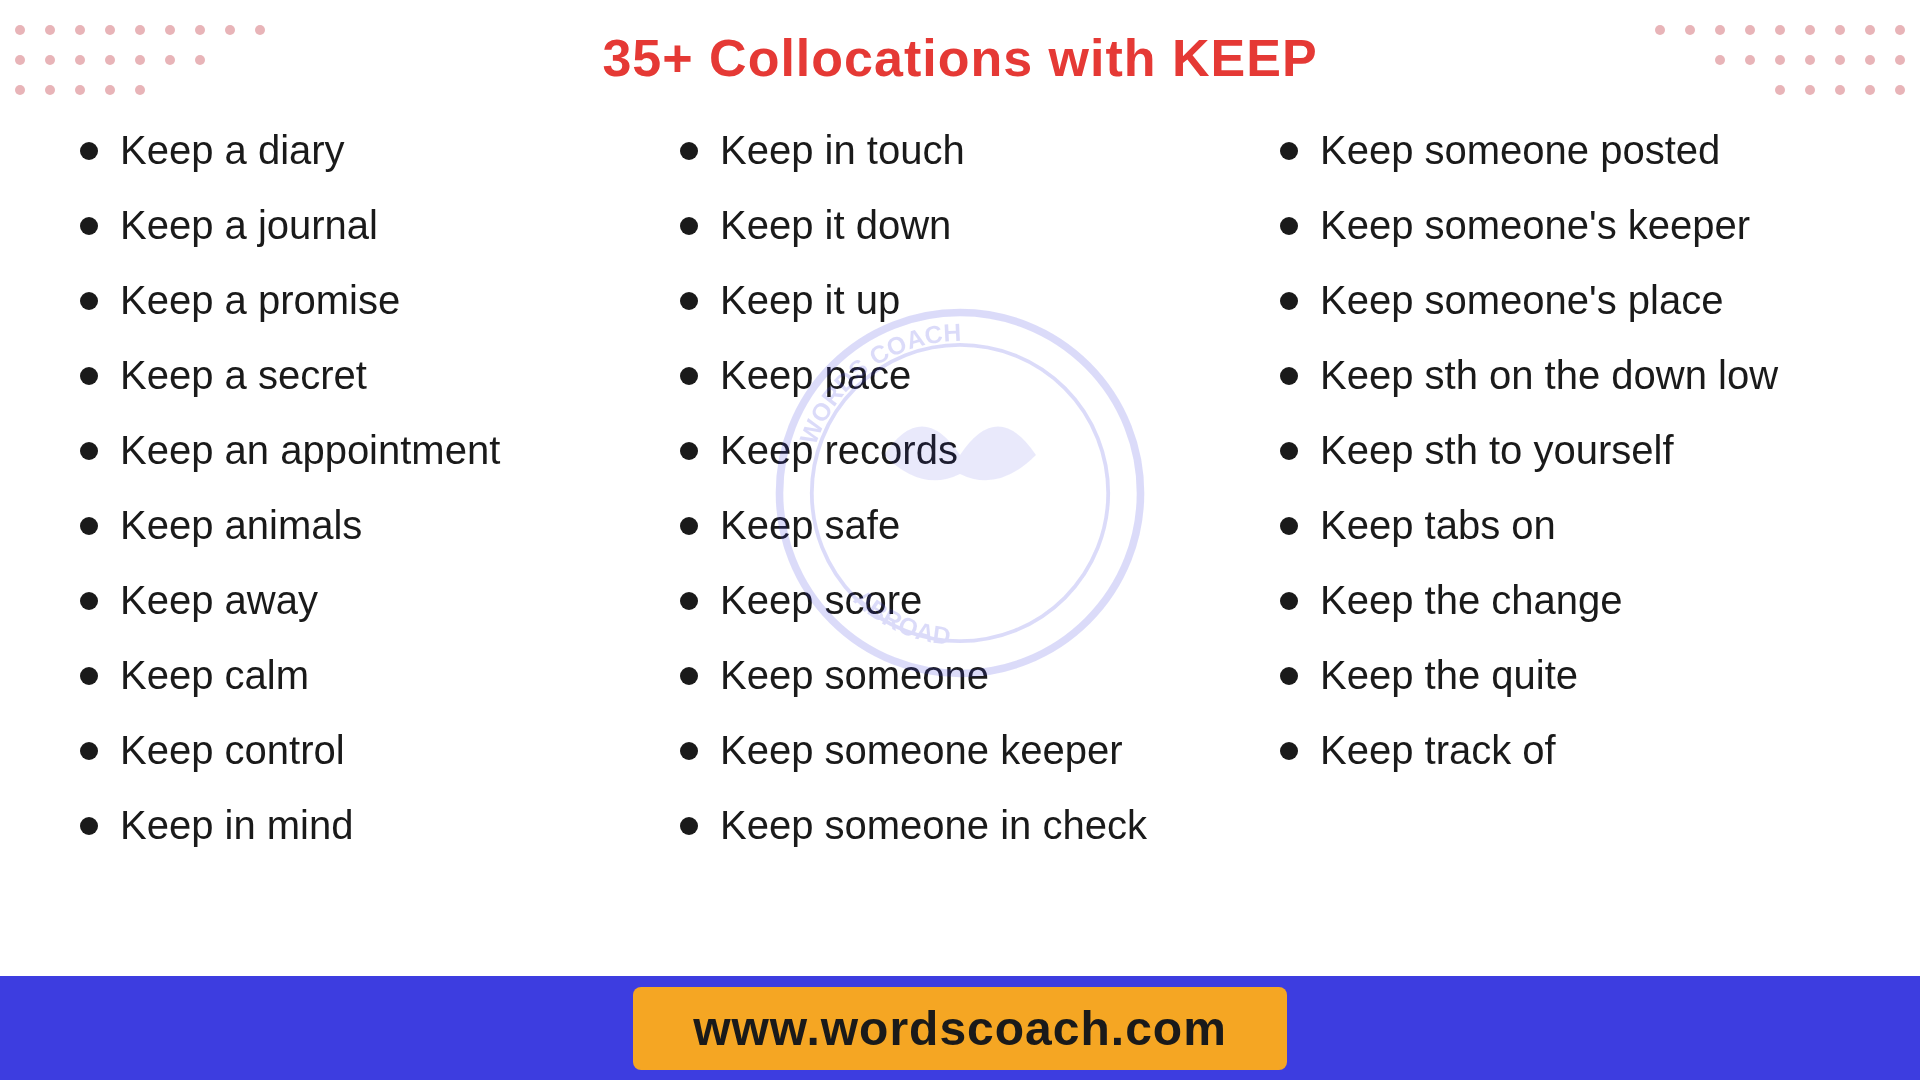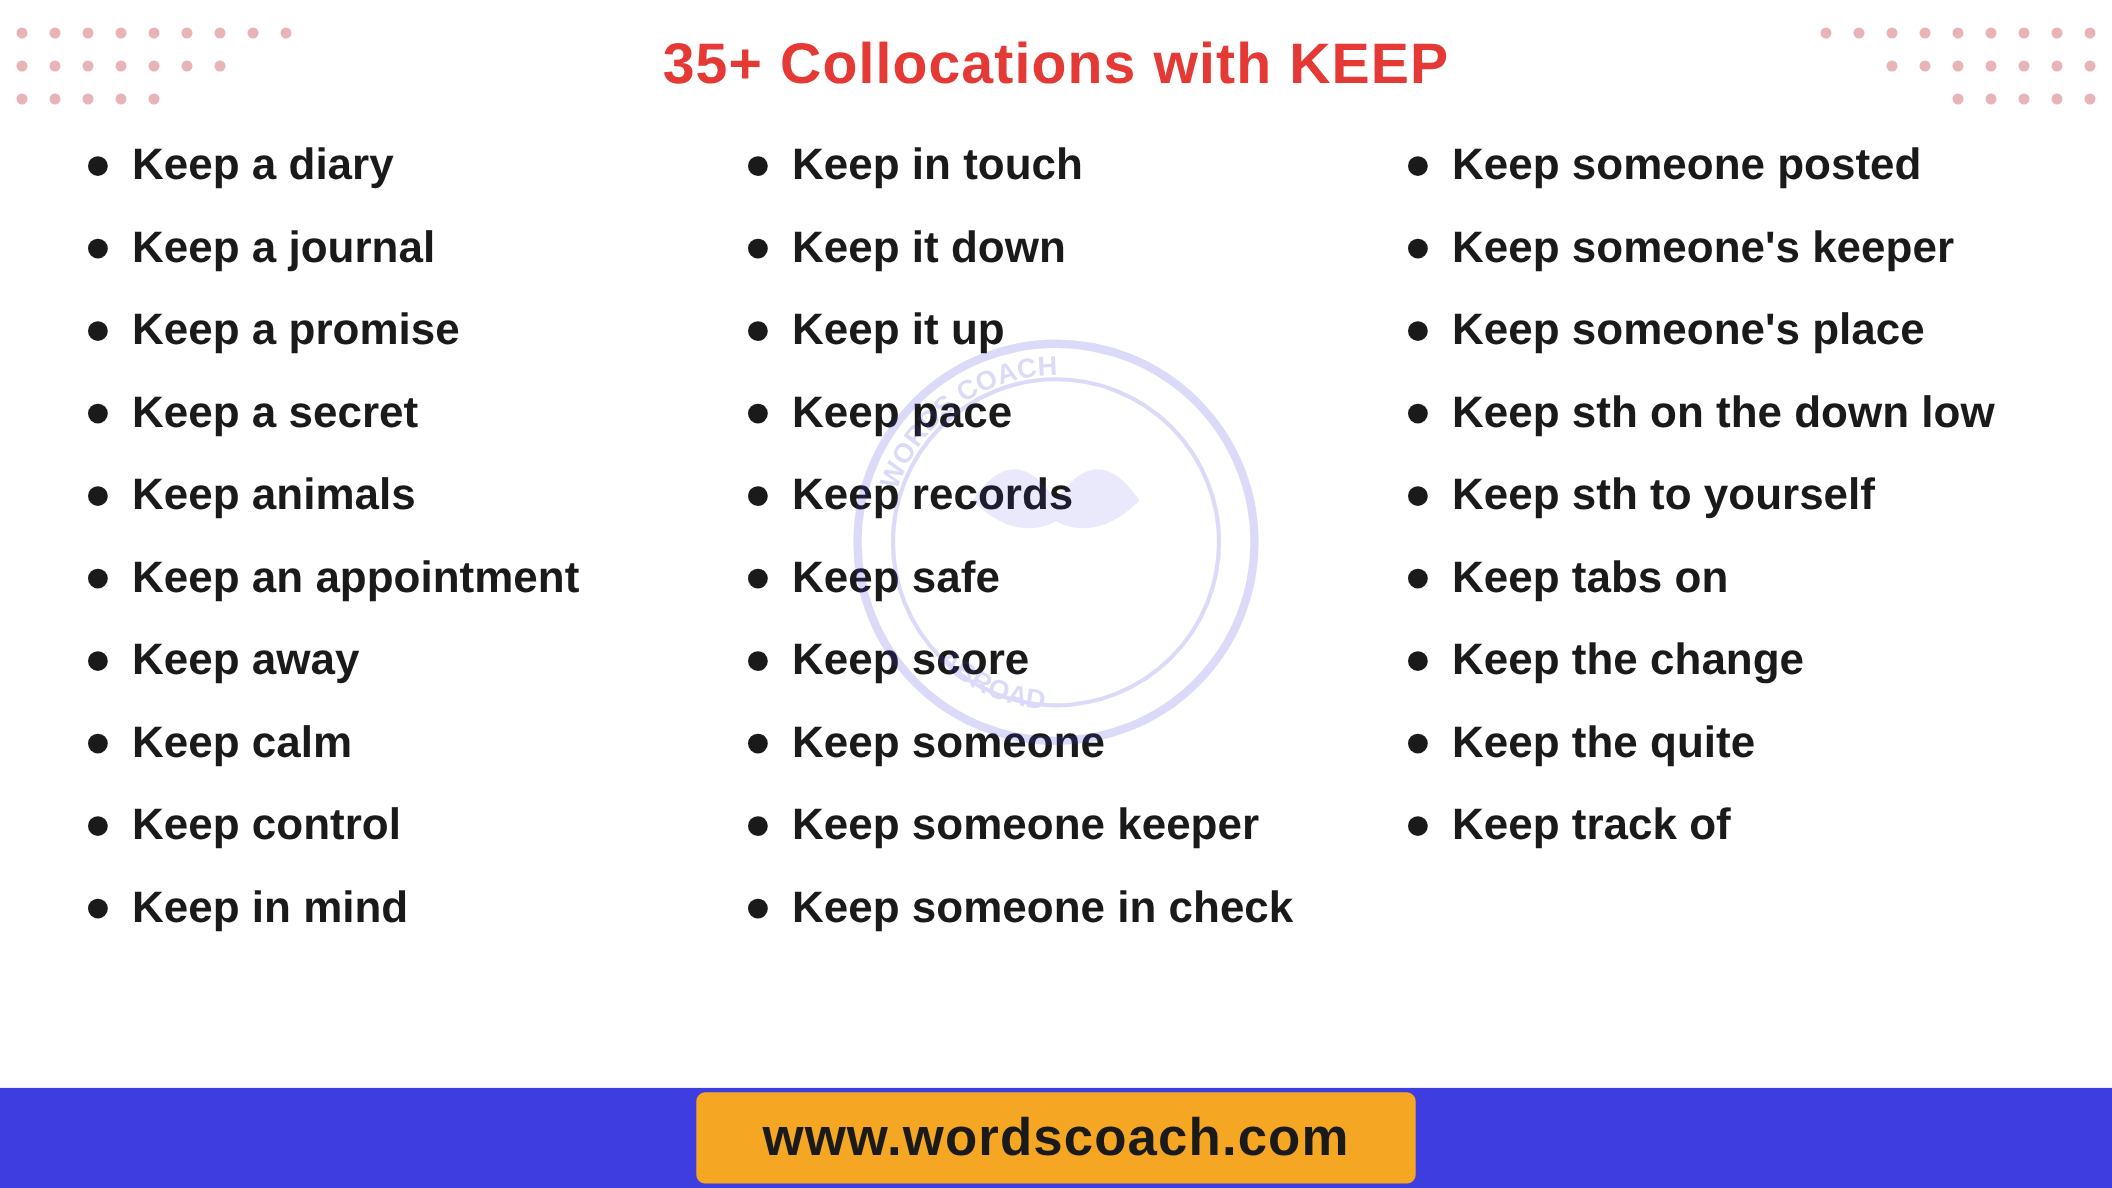--- a/index.html
+++ b/index.html
@@ -56,21 +56,21 @@
     .column {
       flex: 1;
       padding: 0 20px;
     }
 
     .list-item {
       display: flex;
       align-items: center;
       margin-bottom: 30px;
       font-size: 40px;
-      font-weight: 700;
+      font-weight: 400;
       color: #1a1a1a;
       font-family: 'Arial', 'Helvetica', sans-serif;
     }
 
     .bullet {
       display: inline-block;
       width: 18px;
       height: 18px;
       border-radius: 50%;
       background: #1a1a1a;
@@ -89,21 +89,21 @@
       opacity: 0.18;
       pointer-events: none;
     }
 
     
     .footer {
       position: absolute;
       bottom: 0;
       left: 0;
       right: 0;
-      height: 91px;
+      height: 104px;
       background: #3d3de0;
       display: flex;
       align-items: center;
       justify-content: center;
     }
 
     .footer-badge {
       background: #f5a623;
       border-radius: 8px;
       padding: 14px 60px;
@@ -215,25 +215,25 @@
     <div class="list-item">
       <span class="bullet"></span>
       <span>Keep a promise</span>
     </div>
     <div class="list-item">
       <span class="bullet"></span>
       <span>Keep a secret</span>
     </div>
     <div class="list-item">
       <span class="bullet"></span>
+      <span>Keep an appointment</span>
+    </div>
+    <div class="list-item">
+      <span class="bullet"></span>
       <span>Keep animals</span>
-    </div>
-    <div class="list-item">
-      <span class="bullet"></span>
-      <span>Keep an appointment</span>
     </div>
     <div class="list-item">
       <span class="bullet"></span>
       <span>Keep away</span>
     </div>
     <div class="list-item">
       <span class="bullet"></span>
       <span>Keep calm</span>
     </div>
     <div class="list-item">

